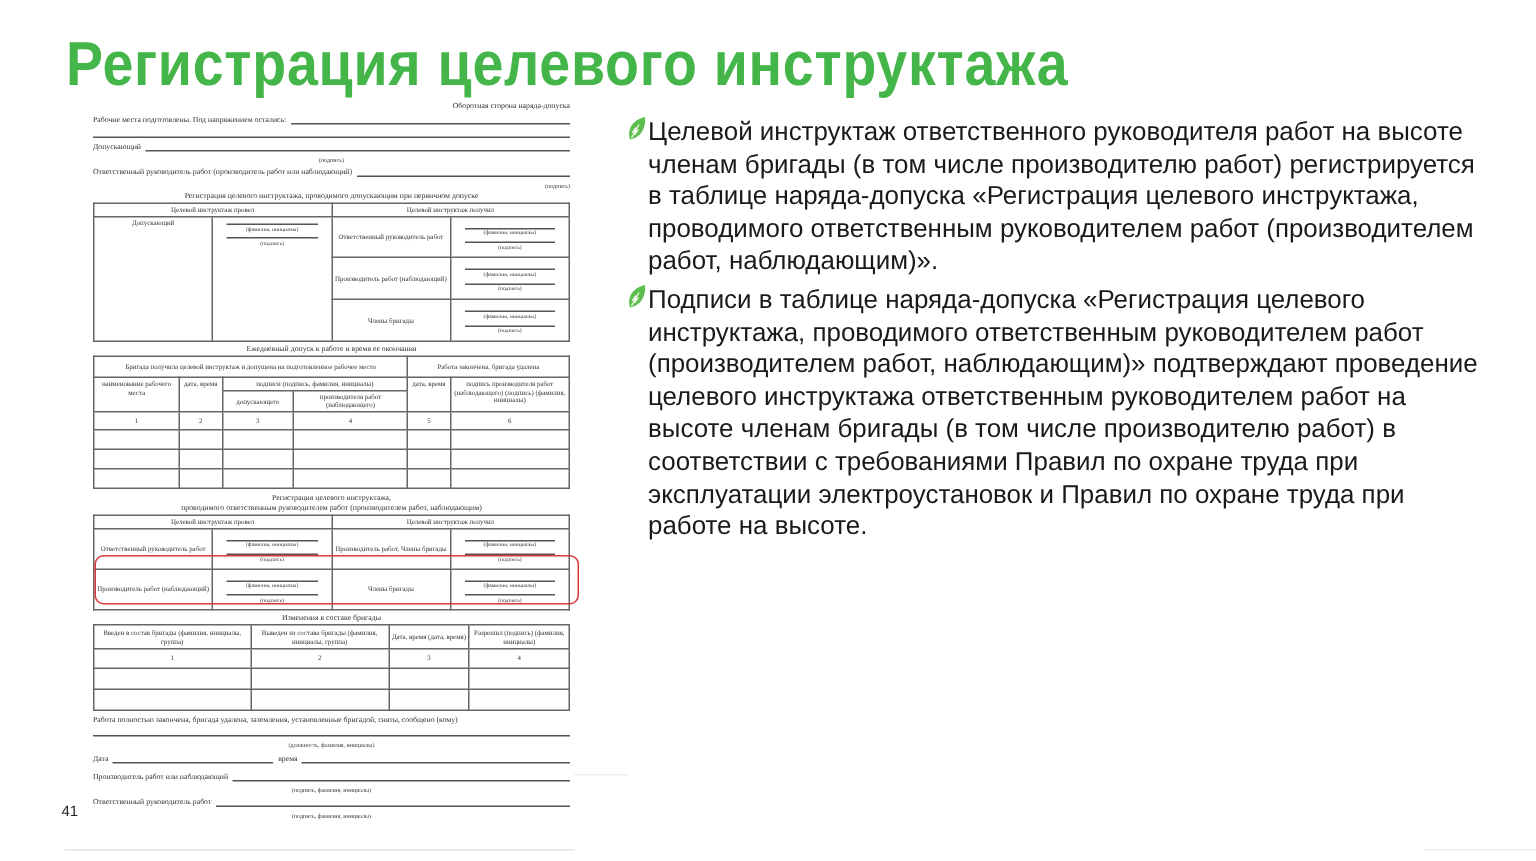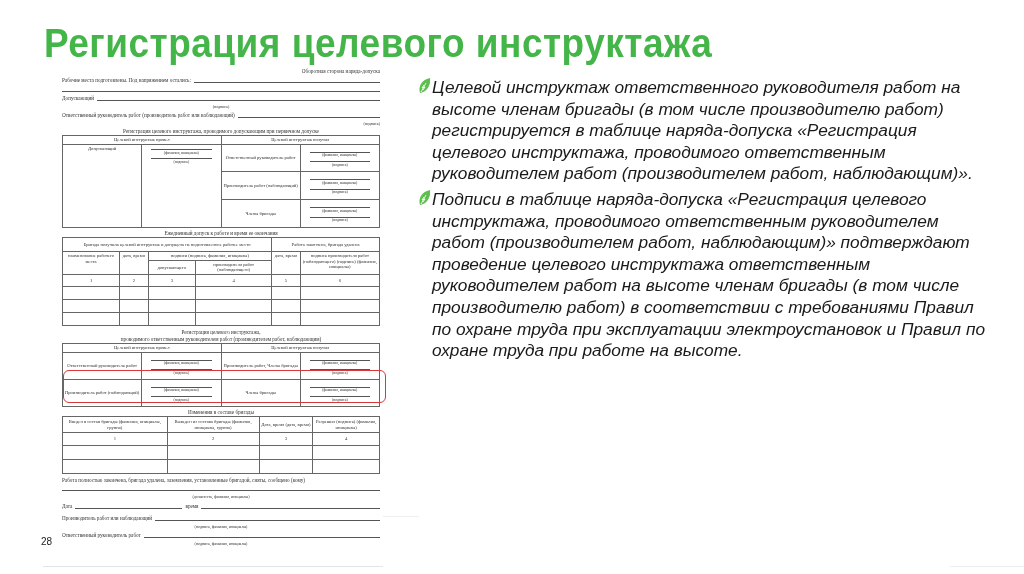--- a/index.html
+++ b/index.html
@@ -12,21 +12,21 @@
   .doc .cap { font-size:4px; text-align:center; }
   table.form { width:100%; border-collapse:collapse; table-layout:fixed; }
   table.form td { border:0.9px solid #666; text-align:center; vertical-align:middle; padding:1px; font-size:4.6px; line-height:1.25; }
   .sig { display:block; border-top:0.6px solid #555; margin:3px 8px 0; padding-top:0.5px; font-size:3.8px; }
   .sec { text-align:center; margin:2px 0 1px; }
   .highlight { position:absolute; left:63px; top:370px; width:321px; height:31px; border:1.5px solid #d9373a; border-radius:6px; }
   .pagenum { position:absolute; left:41px; top:536px; font-size:10px; color:#222; font-family:"Liberation Sans", sans-serif; }
   .hr1 { position:absolute; left:43px; top:566px; width:340px; border-top:1px solid #e4e4e4; }
   .hr2 { position:absolute; left:383px; top:516px; width:36px; border-top:1px solid #eee; }
   .hr3 { position:absolute; left:950px; top:566px; width:74px; border-top:1px solid #eee; }
-  .bullets { position:absolute; left:418px; top:77px; width:570px;font-style:italic; }
+  .bullets { position:absolute; left:418px; top:77px; width:570px; }
   .bullet { position:relative; padding-left:14px; font-size:17.3px; line-height:21.6px; color:#1a1a1a; margin-bottom:4px; }
   .leaf { position:absolute; left:0; top:1px; width:13px; height:16px; }
 </style>
 </head>
 <body>
 
 <div class="title">Регистрация целевого инструктажа</div>
 
 <div class="doc">
   <div class="right">Оборотная сторона наряда-допуска</div>
@@ -234,21 +234,21 @@
   <div class="cap">(подпись, фамилия, инициалы)</div>
   <div class="line">
       <span>Ответственный руководитель работ</span>
       <span class="fill"></span>
     </div>
   <div class="cap">(подпись, фамилия, инициалы)</div>
 </div>
 
 <div class="highlight"></div>
 
-<div class="pagenum">28</div>
+<div class="pagenum">41</div>
 <div class="hr1"></div>
 <div class="hr2"></div>
 <div class="hr3"></div>
 
 <div class="bullets">
   <div class="bullet">
     <svg class="leaf" viewBox="0 0 13 16">
       <path d="M2 15 C0 9 3 2 12 0 C13 7 9 14 2 15 Z" fill="#5cbf4e"></path>
       <path d="M3 14 L8 5" stroke="#e9f7e4" stroke-width="1"></path>
       <path d="M6 7 L4 10 L7 9 L5 12" stroke="#ffffff" stroke-width="0.9" fill="none"></path>

